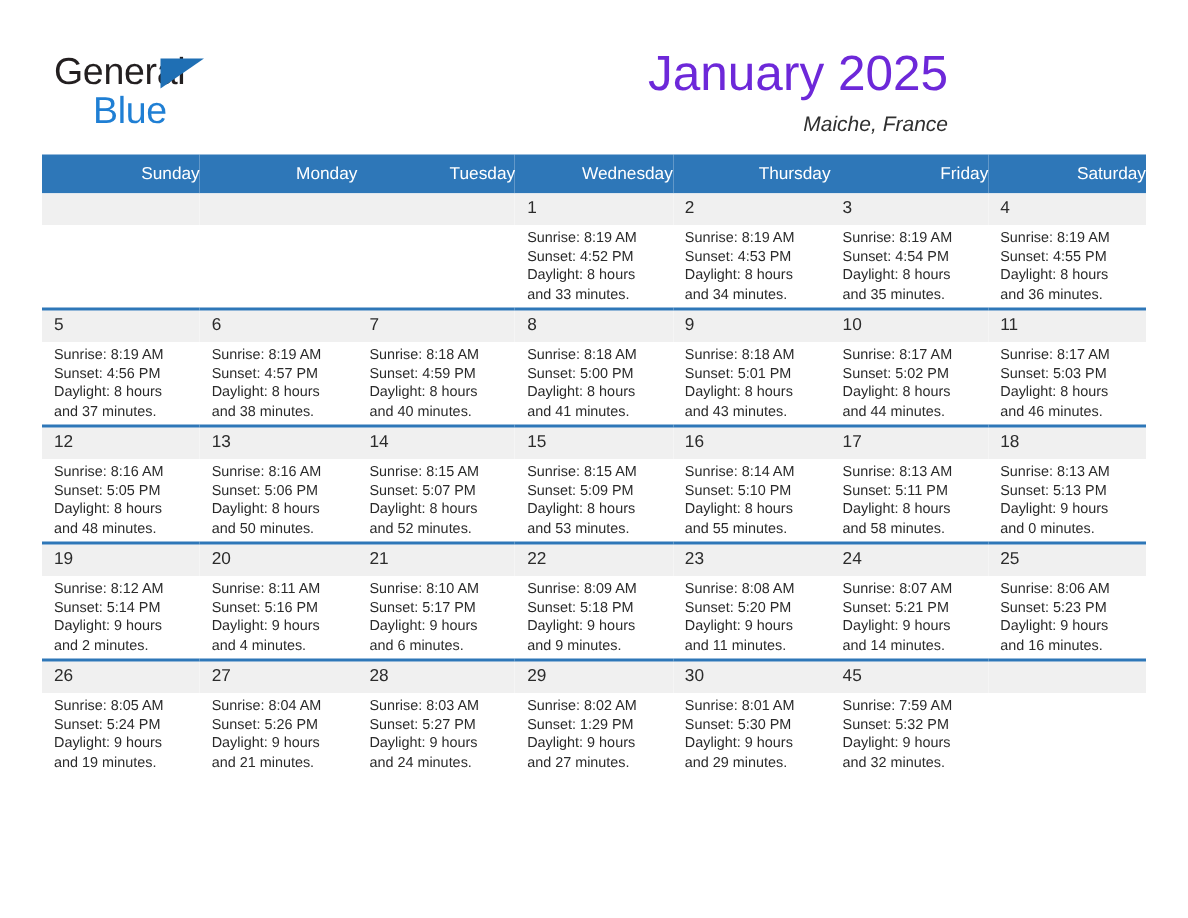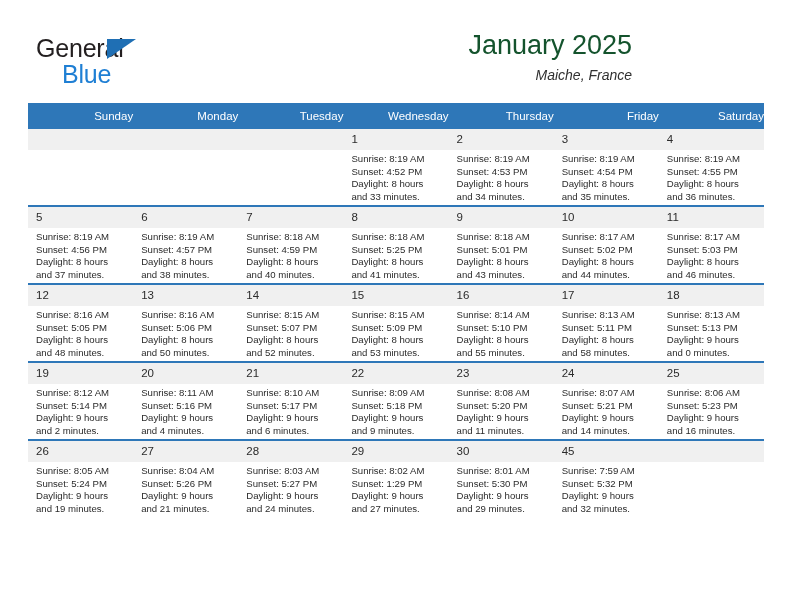--- a/index.html
+++ b/index.html
@@ -64,22 +64,22 @@
     margin-top: -2px;
     letter-spacing: -0.2px;
   }
   .title-block {
     position: absolute;
     right: 36px;
     top: 30px;
     text-align: right;
   }
   .cal-title {
-    font-size: 27px;
-    color: #14532d;
+    font-size: 33px;
+    color: #6d28d9;
     line-height: 1.15;
     white-space: nowrap;
   }
   .cal-subtitle {
     font-size: 14px;
     color: #303030;
     margin-top: 6px;
     white-space: nowrap;
     font-style: italic;
   }
@@ -265,21 +265,21 @@
               <span class="ln">Sunrise: 8:18 AM</span>
               <span class="ln">Sunset: 4:59 PM</span>
               <span class="ln">Daylight: 8 hours</span>
               <span class="ln">and 40 minutes.</span>
             </div>
           </td>
           <td>
             <span class="daynum">8</span>
             <div class="cell-body">
               <span class="ln">Sunrise: 8:18 AM</span>
-              <span class="ln">Sunset: 5:25 PM</span>
+              <span class="ln">Sunset: 5:00 PM</span>
               <span class="ln">Daylight: 8 hours</span>
               <span class="ln">and 41 minutes.</span>
             </div>
           </td>
           <td>
             <span class="daynum">9</span>
             <div class="cell-body">
               <span class="ln">Sunrise: 8:18 AM</span>
               <span class="ln">Sunset: 5:01 PM</span>
               <span class="ln">Daylight: 8 hours</span>

